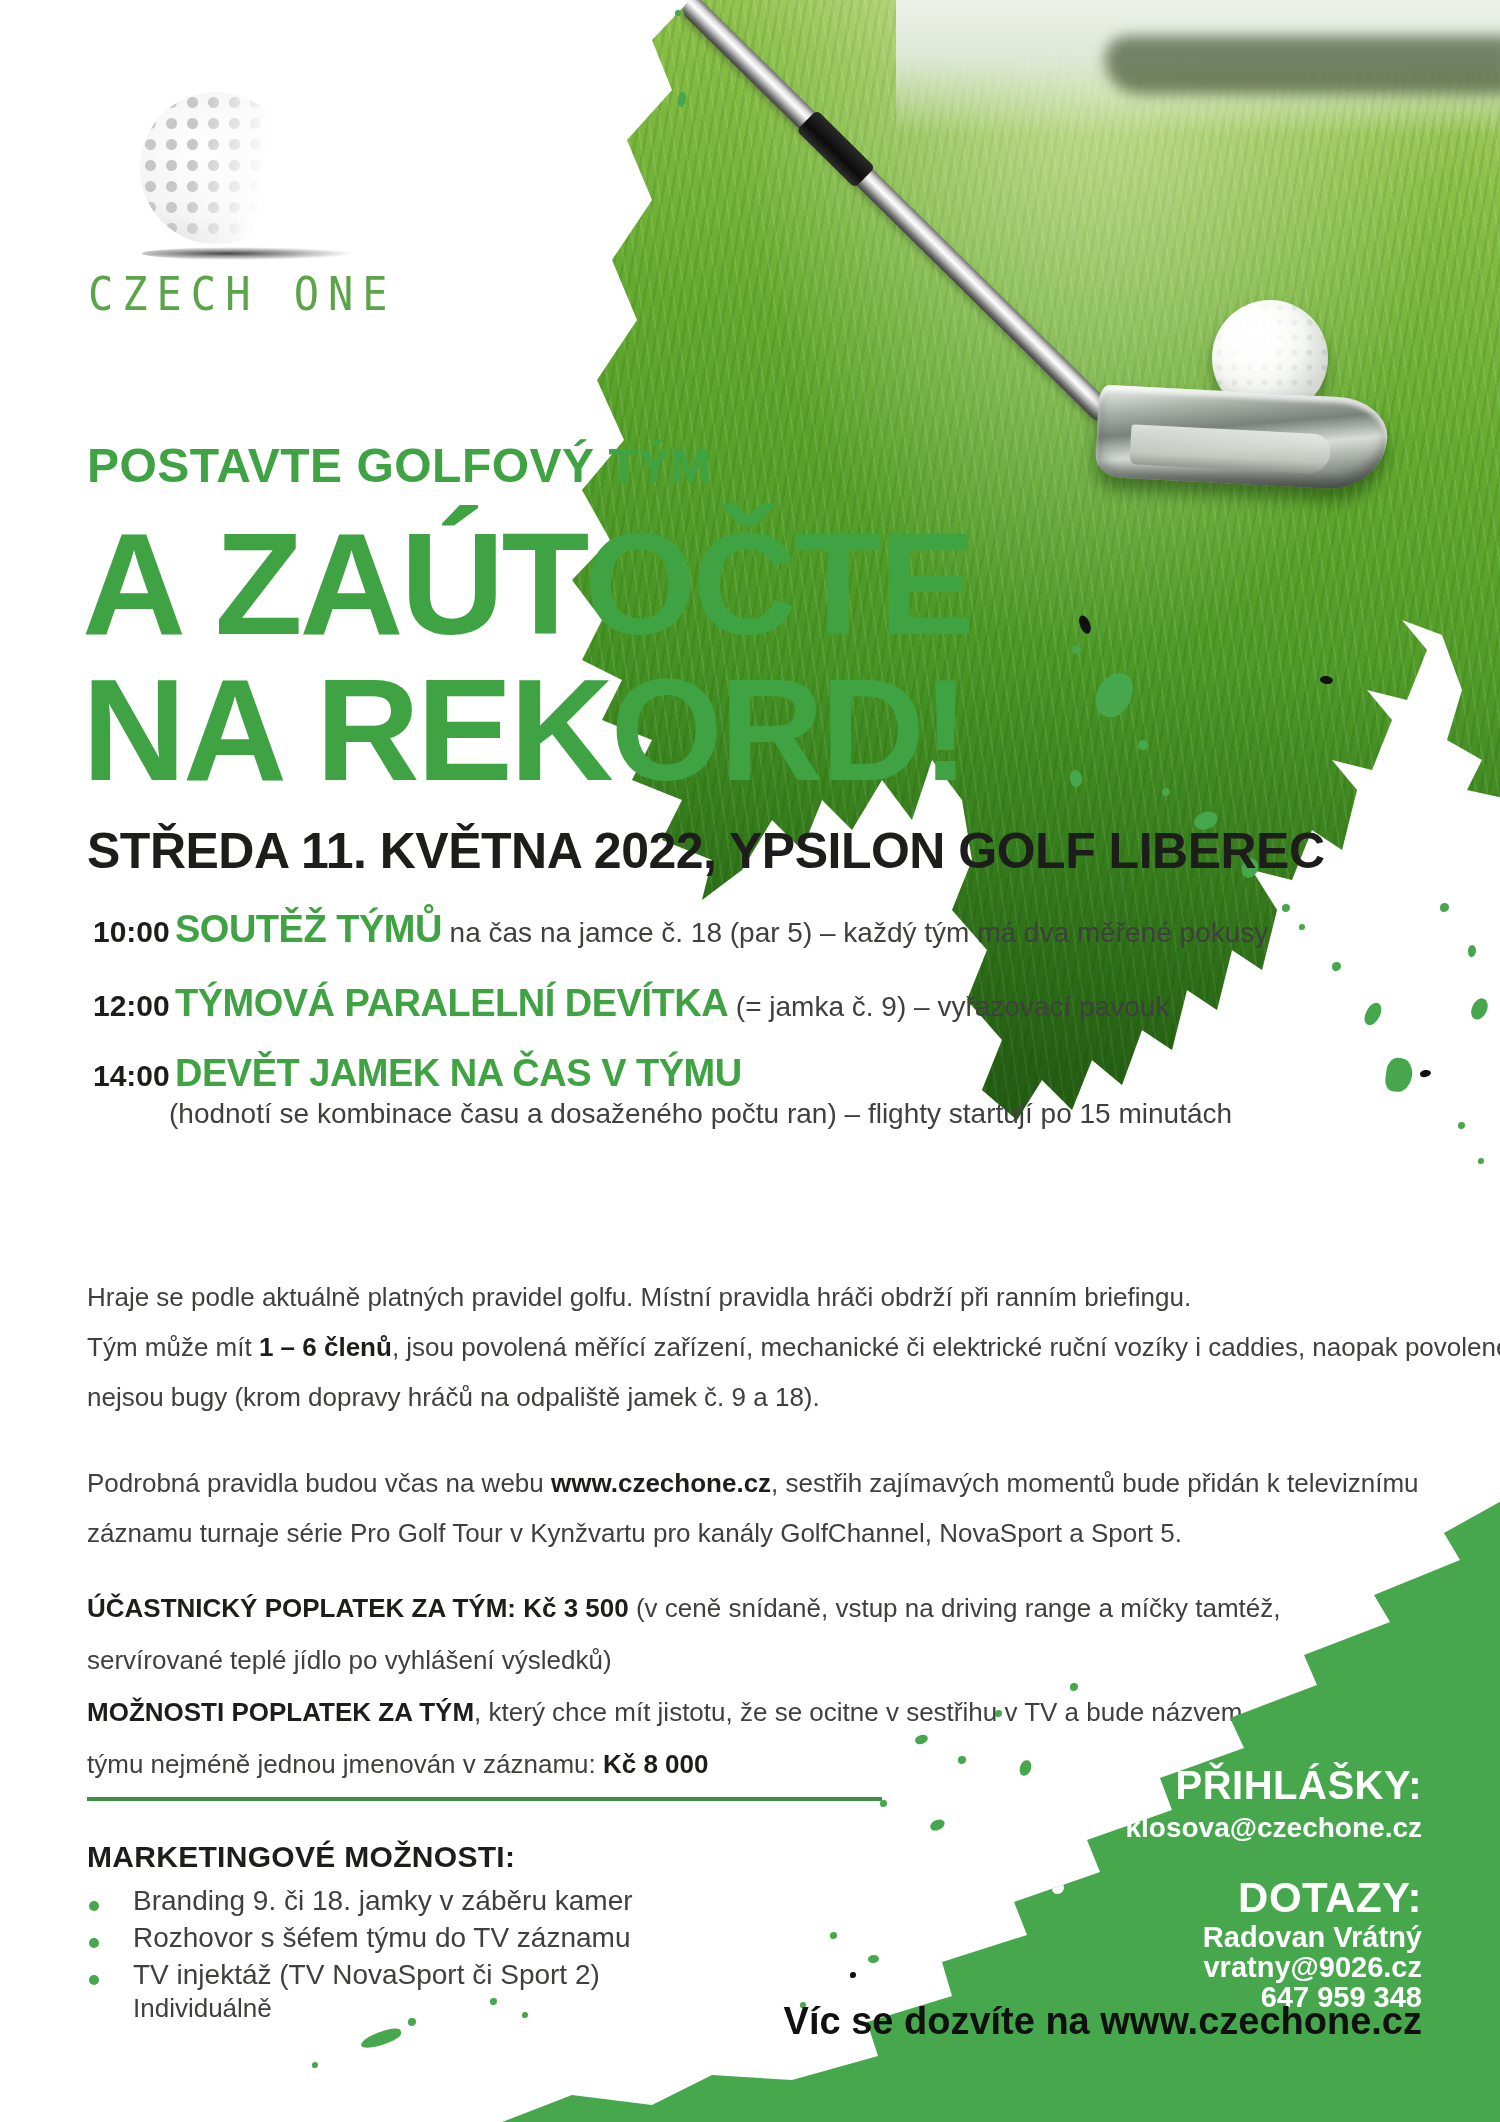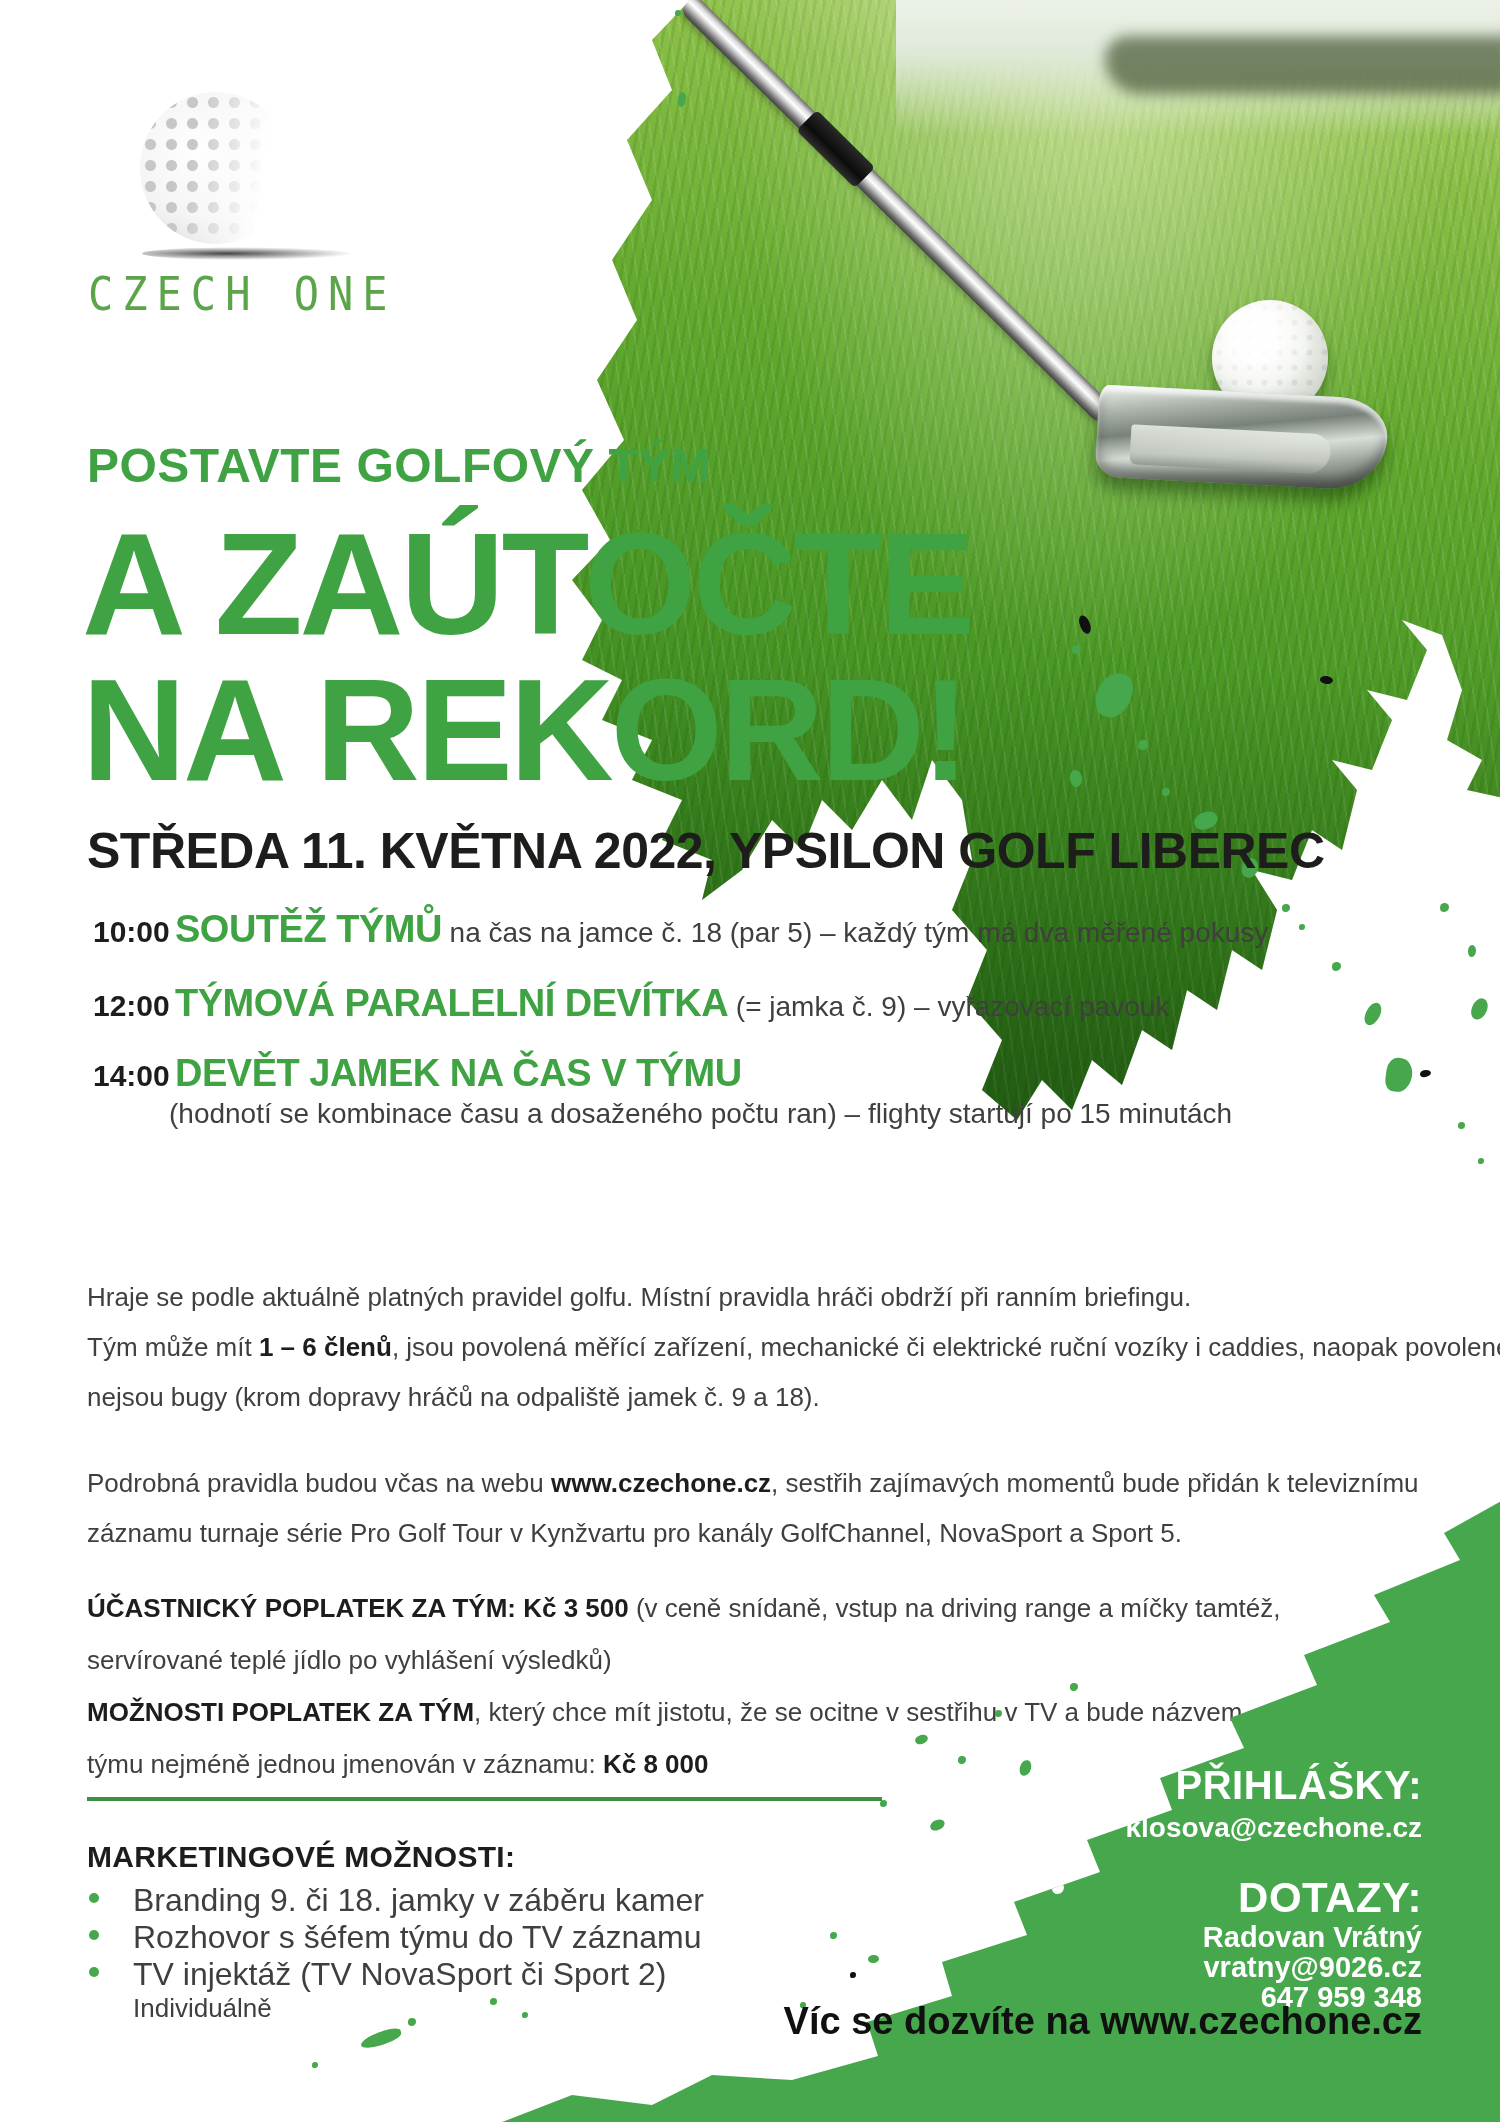--- a/index.html
+++ b/index.html
@@ -89,21 +89,21 @@
   
   .para{position:absolute;left:75px;width:1430px;font-size:26px;line-height:50px;color:var(--body);}
   .para b{color:var(--ink);}
   .fees{position:absolute;left:75px;top:1582px;width:1200px;font-size:26px;line-height:52px;color:var(--body);}
   .fees p{margin:0;}
   .fees b{color:var(--ink);}
   .rule{position:absolute;left:75px;top:1797px;width:795px;height:4px;background:#3e9143;}
   
   .mkt-heading{position:absolute;left:75px;top:1840px;font-size:30px;font-weight:700;color:var(--ink);letter-spacing:.3px;}
   .mkt-list{position:absolute;left:75px;top:1882px;width:620px;}
-  .mkt-item{display:flex;align-items:flex-start;height:37px;font-size:32px;color:var(--body);}
+  .mkt-item{display:flex;align-items:center;height:37px;font-size:28px;color:var(--body);}
   .mkt-dot{width:10px;height:10px;border-radius:50%;background:var(--green_bg);margin:11px 34px 0 2px;flex:0 0 10px;}
   .mkt-note{margin-left:46px;height:37px;font-size:26px;color:var(--body);}
   
   .diag{
     position:absolute;left:400px;top:1480px;width:1100px;height:642px;background:var(--green_bg);
     clip-path:polygon(1100px 15px,1032px 53px,1048px 80px,962px 115px,978px 142px,892px 175px,905px 205px,818px 238px,832px 268px,748px 298px,760px 330px,675px 360px,688px 392px,602px 422px,615px 455px,530px 482px,540px 516px,455px 542px,466px 576px,380px 600px,300px 595px,240px 625px,160px 615px,90px 642px,1100px 642px);
   }
   .contact{position:absolute;right:90px;top:1763px;text-align:right;color:#fff;z-index:5;}
   .contact .c-apps{font-size:40px;font-weight:700;letter-spacing:.5px;}
   .contact .c-apps-mail{font-size:28px;font-weight:700;margin-top:4px;}

